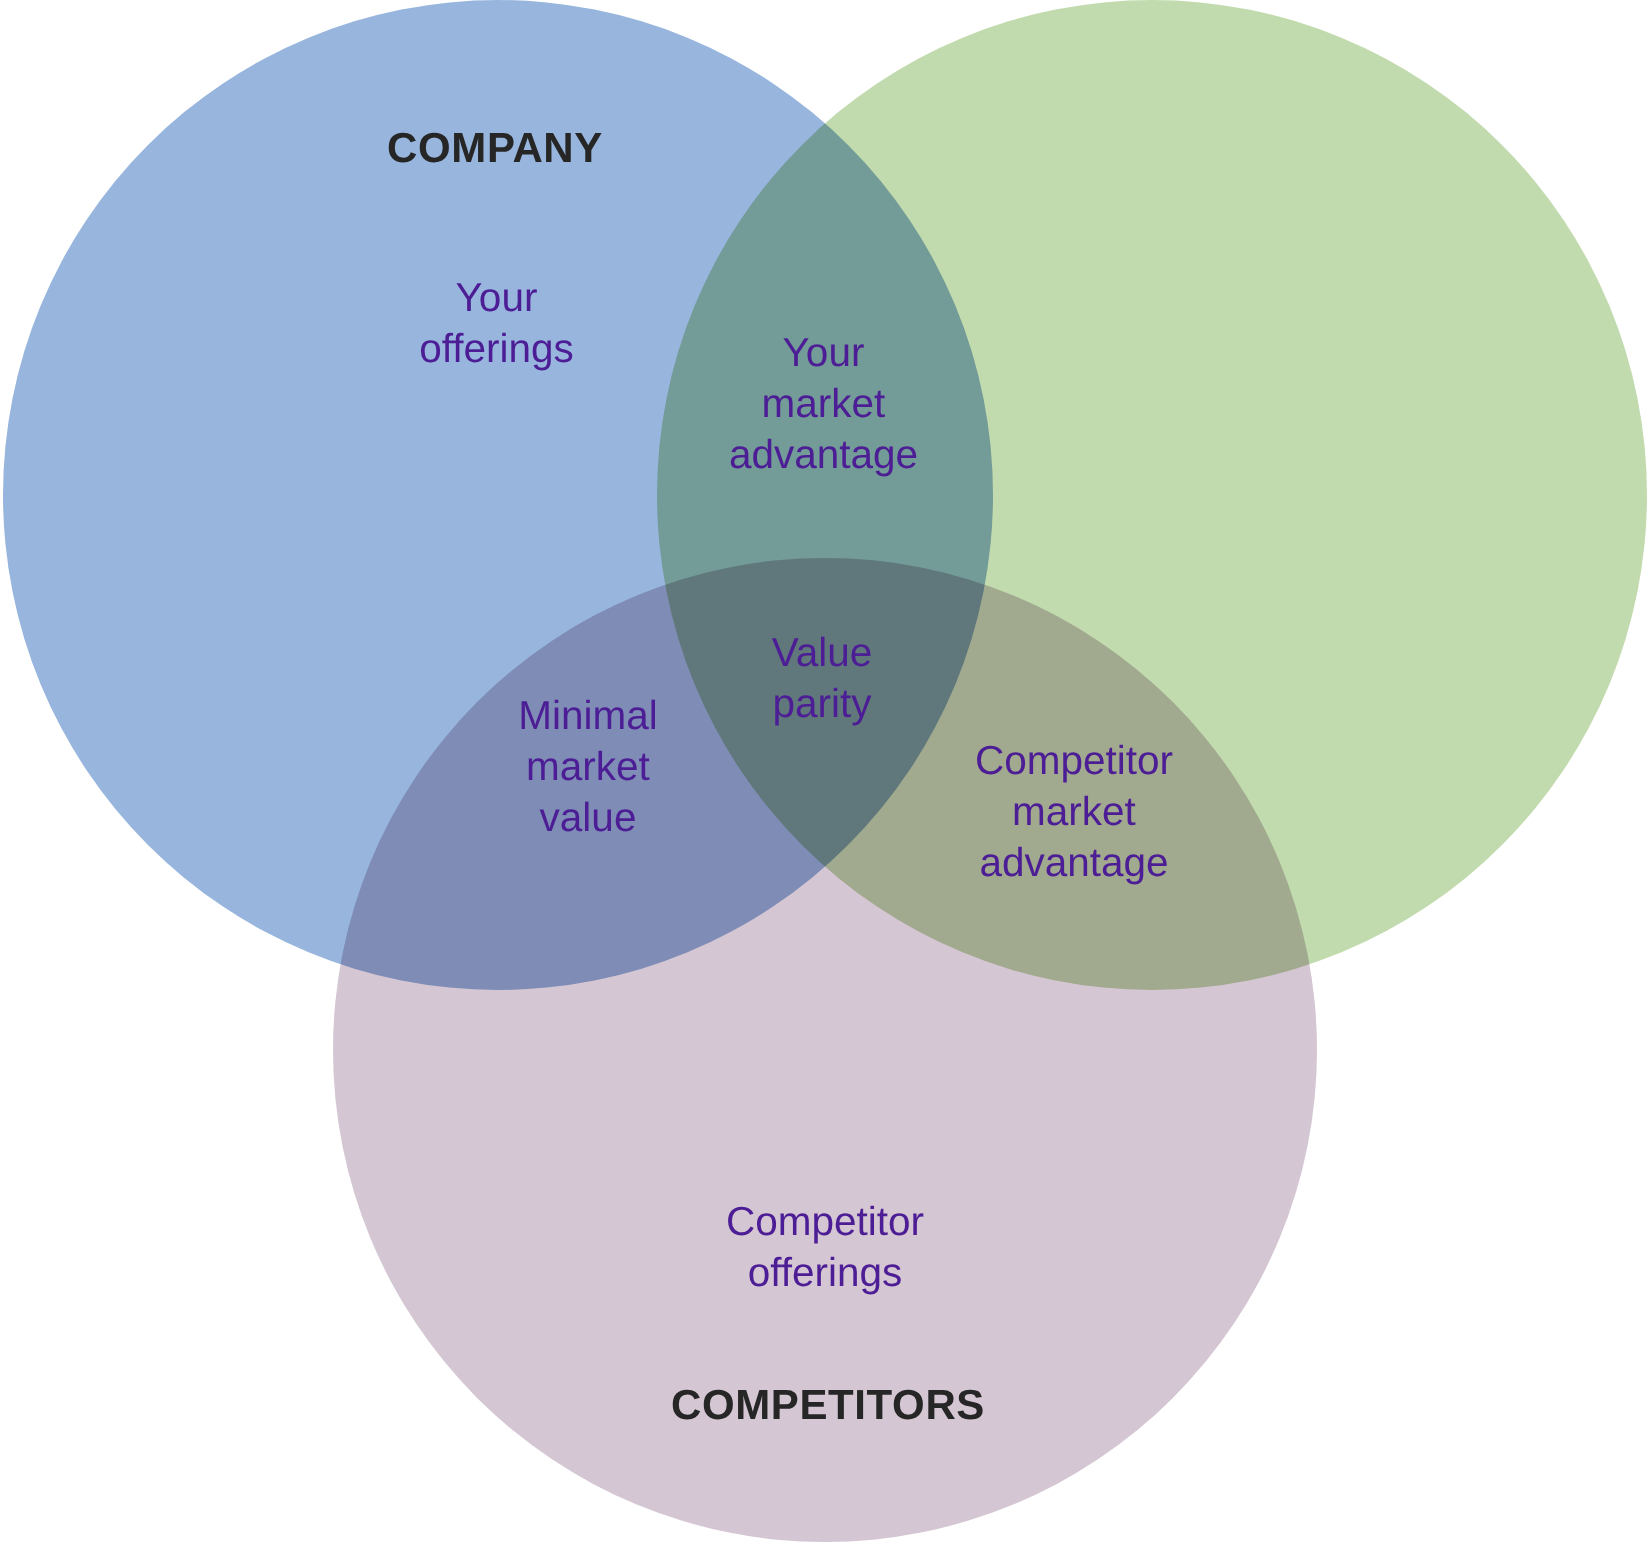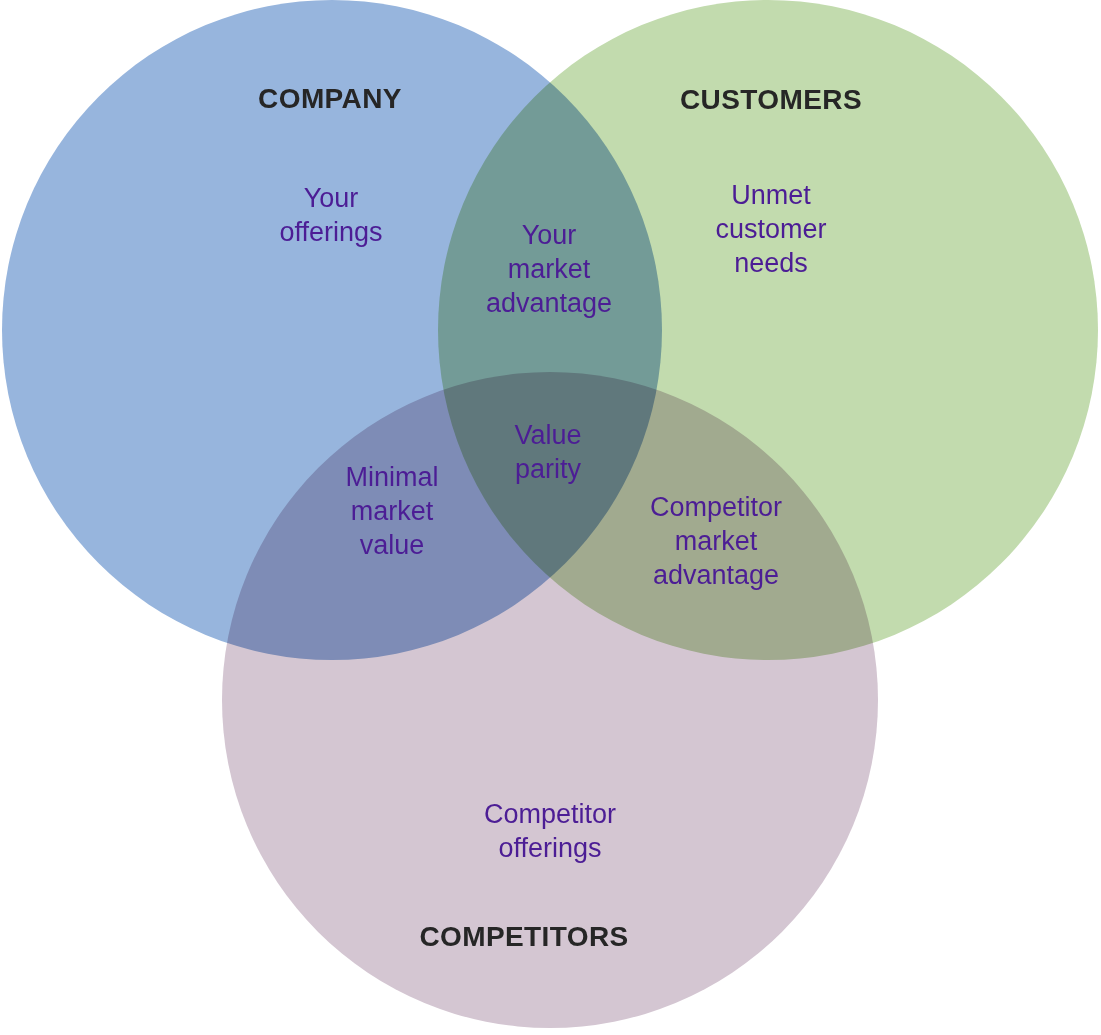--- a/index.html
+++ b/index.html
@@ -43,21 +43,21 @@
   }
   .label.heading {
     font-weight: 700;
     font-size: 28px;
     letter-spacing: 0.4px;
     color: #262626;
   }
   
   .pos-company-title       { left: 330px; top: 99px;  }
   .pos-customers-title     { left: 771px; top: 100px; }
-  .pos-competitors-title   { left: 524px; top: 937px; }
+  .pos-competitors-title   { left: 552px; top: 937px; }
   .pos-your-offerings      { left: 331px; top: 215px; }
   .pos-unmet-needs         { left: 771px; top: 229px; }
   .pos-your-market-adv     { left: 549px; top: 269px; }
   .pos-value-parity        { left: 548px; top: 452px; }
   .pos-minimal-value       { left: 392px; top: 511px; }
   .pos-competitor-adv      { left: 716px; top: 541px; }
   .pos-competitor-offerings{ left: 550px; top: 831px; }
 </style>
 </head>
 <body>
@@ -66,30 +66,26 @@
 
   <div class="circles">
     <div class="circle company" style="background-color: rgb(151, 181, 221);"></div>
     <div class="circle customers" style="background-color: rgb(194, 219, 174);"></div>
     <div class="circle competitors" style="background-color: rgb(212, 198, 210);"></div>
   </div>
 
   <div class="labels">
     <div class="label heading pos-company-title">COMPANY</div>
 
-    <div class="label heading pos-customers-title">CUSTOMERS</div>
 
     <div class="label heading pos-competitors-title">COMPETITORS</div>
 
     <div class="label pos-your-offerings">Your
 offerings</div>
 
-    <div class="label pos-unmet-needs">Unmet
-customer
-needs</div>
 
     <div class="label pos-competitor-offerings">Competitor
 offerings</div>
 
     <div class="label pos-your-market-adv">Your
 market
 advantage</div>
 
     <div class="label pos-minimal-value">Minimal
 market

